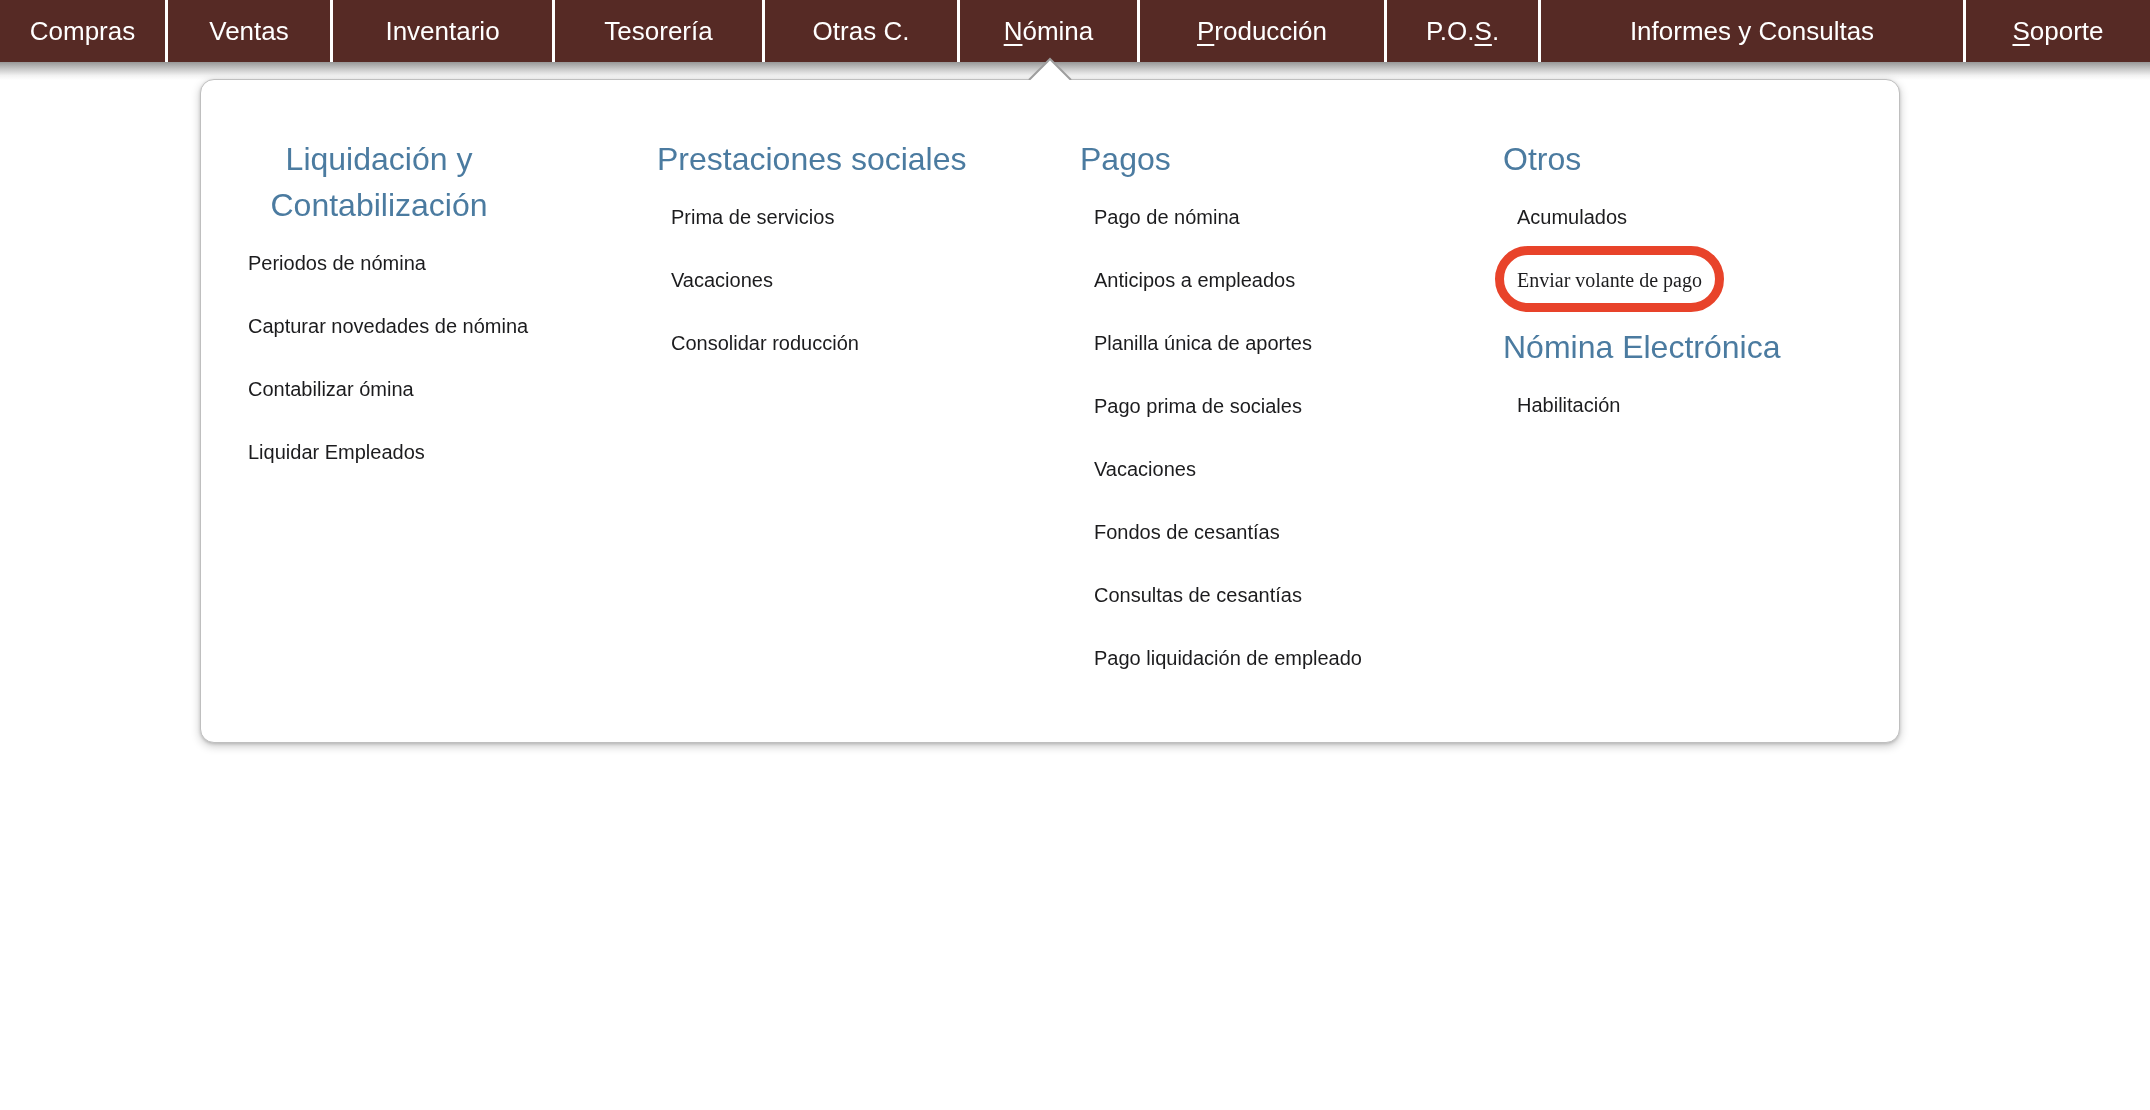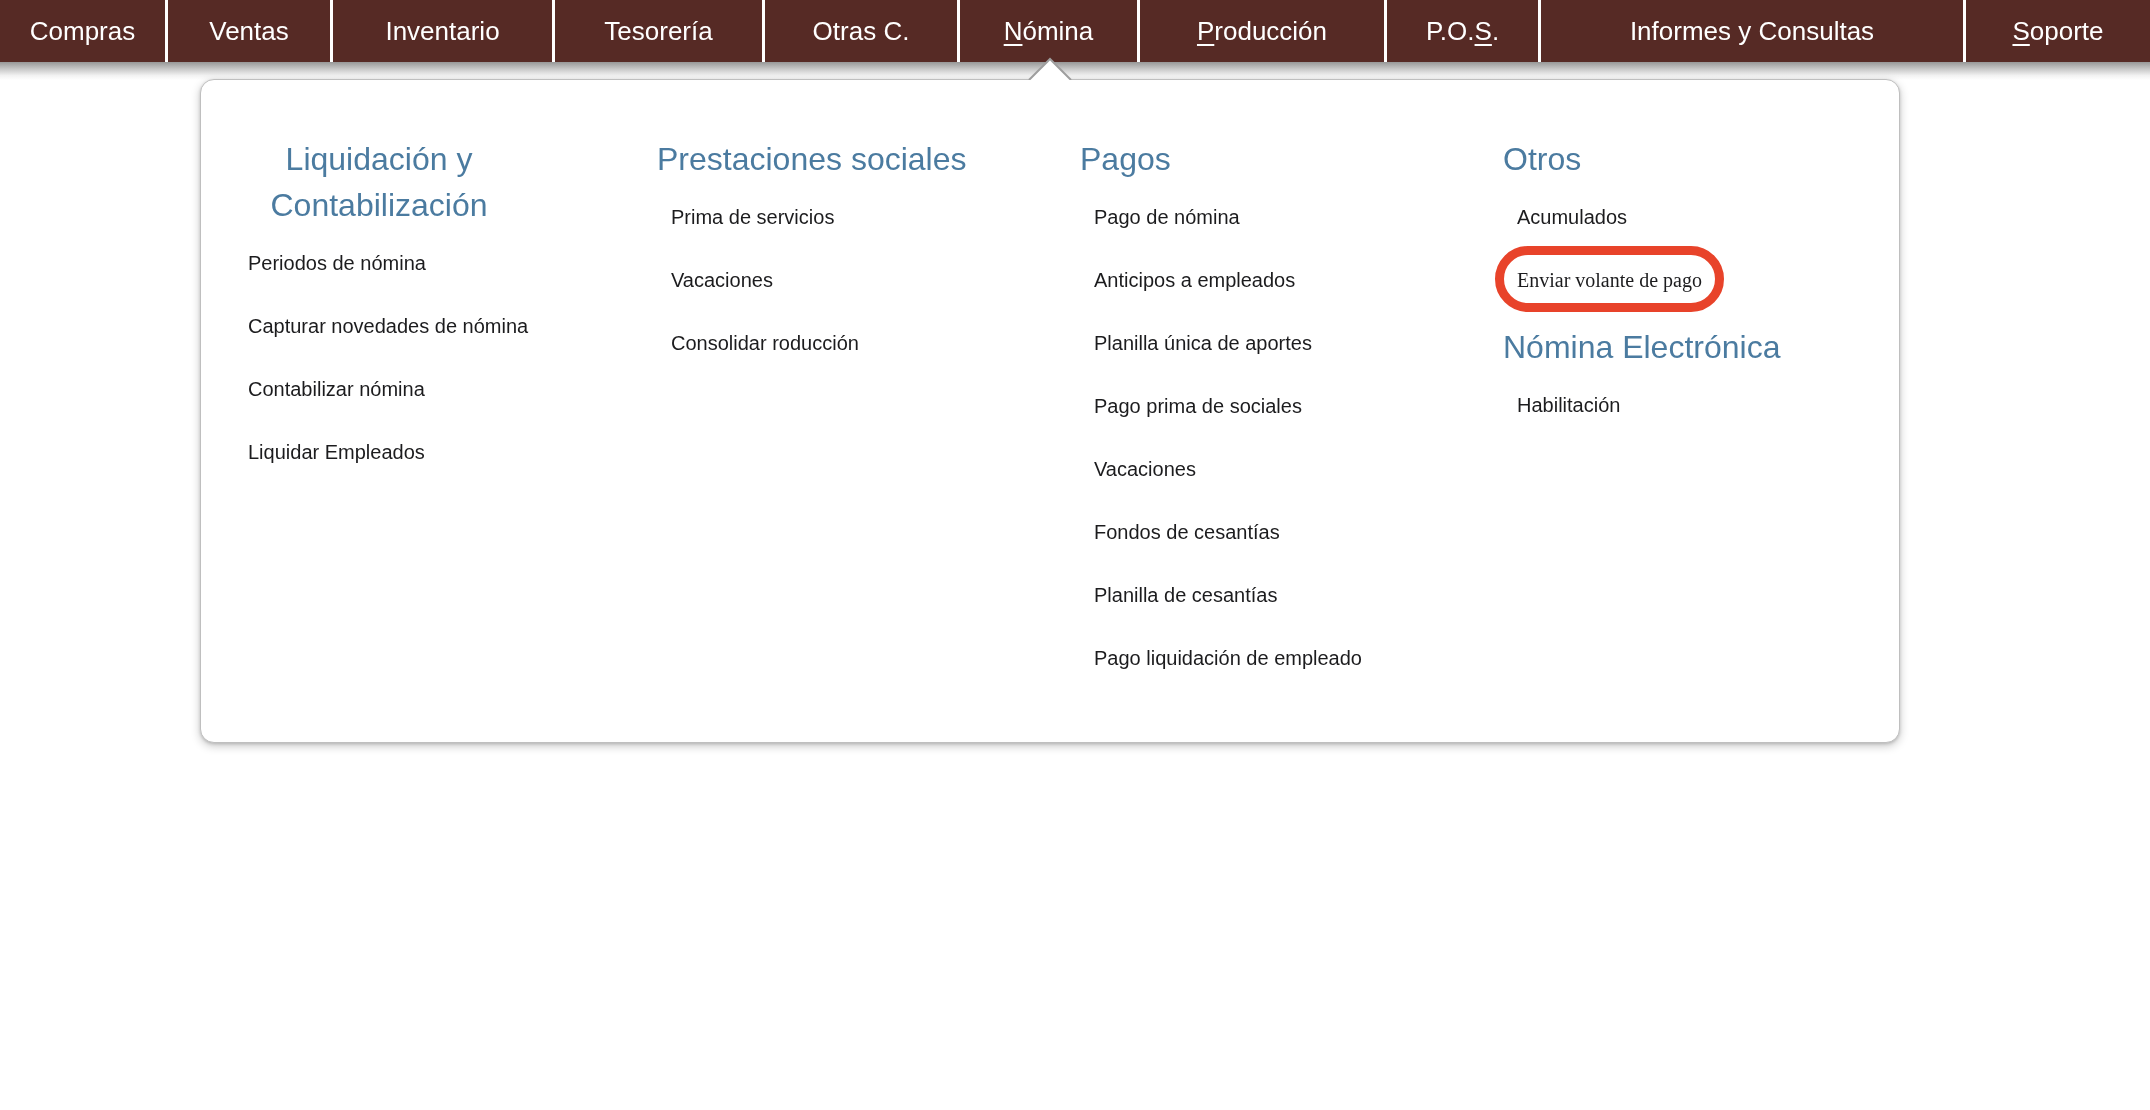--- a/index.html
+++ b/index.html
@@ -128,21 +128,21 @@
 </nav>
 
 <div class="shadow-band"></div>
 
 <div class="panel">
   <div class="col">
     <h3 class="col-heading wrap">Liquidación y Contabilización</h3>
     <ul class="items">
       <li>Periodos de nómina</li>
       <li>Capturar novedades de nómina</li>
-      <li>Contabilizar nómina</li>
+      <li>Contabilizar ómina</li>
       <li>Liquidar Empleados</li>
     </ul>
   </div>
 
   <div class="col">
     <h3 class="col-heading">Prestaciones sociales</h3>
     <ul class="items">
       <li>Prima de servicios</li>
       <li>Vacaciones</li>
       <li>Consolidar roducción</li>
@@ -151,21 +151,21 @@
 
   <div class="col">
     <h3 class="col-heading">Pagos</h3>
     <ul class="items">
       <li>Pago de nómina</li>
       <li>Anticipos a empleados</li>
       <li>Planilla única de aportes</li>
       <li>Pago prima de sociales</li>
       <li>Vacaciones</li>
       <li>Fondos de cesantías</li>
-      <li>Planilla de cesantías</li>
+      <li>Consultas de cesantías</li>
       <li>Pago liquidación de empleado</li>
     </ul>
   </div>
 
   <div class="col">
     <h3 class="col-heading">Otros</h3>
     <ul class="items">
       <li>Acumulados</li>
       <li>
         <span class="ring-wrap">

